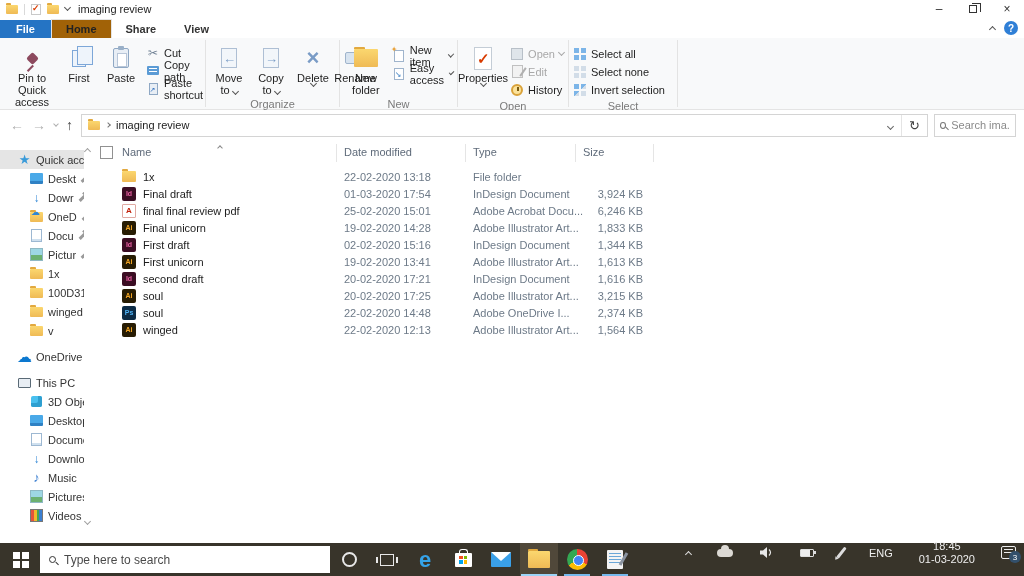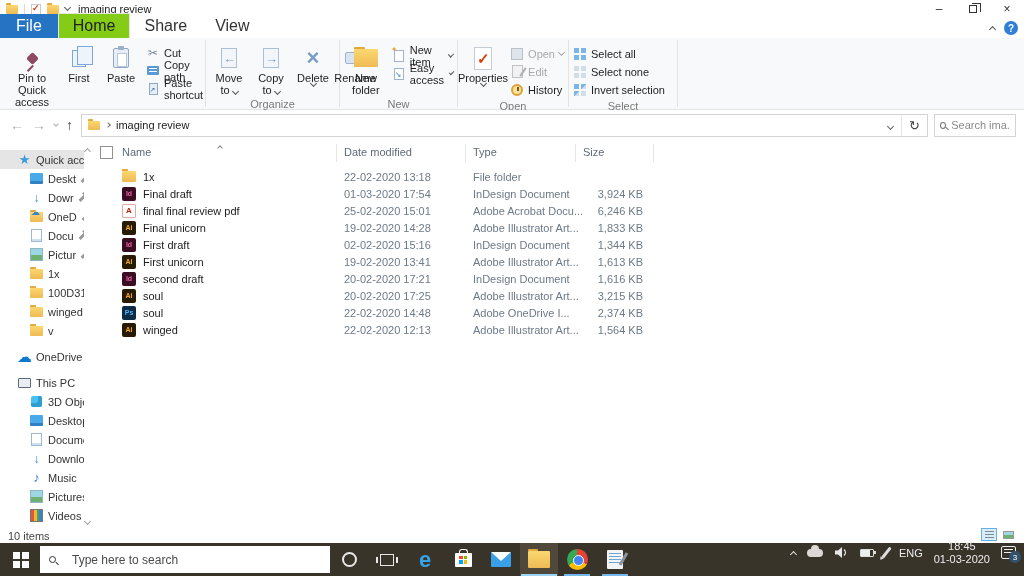--- a/index.html
+++ b/index.html
@@ -26,23 +26,23 @@
   .qat-check { width:10px; height:11px; background:#fff; border:1px solid #c9c9c9; position:relative; }
   .qat-check::after { content:"✓"; position:absolute; left:0; top:-2px; color:#d83b01; font-size:9px; font-weight:bold; }
   .title-text { margin-left:8px; font-size:11px; color:#222; }
   .win-controls { position:absolute; right:0; top:0; height:18px; display:flex; }
   .win-btn { width:34px; height:18px; display:flex; align-items:center; justify-content:center; color:#333; font-size:12px; background:transparent; border:none; }
   .restore-glyph { width:8px; height:8px; border:1px solid #333; position:relative; background:#fff; }
   .restore-glyph::before { content:""; position:absolute; left:2px; top:-3px; width:8px; height:8px; border:1px solid #333; border-left:none; border-bottom:none; }
 
   
   .tabbar { position:relative; height:20px; background:#fff; display:flex; align-items:flex-end; }
-  .tab { padding:3px 14px; font-size:16px; color:#333; }
+  .tab { padding:3px 14px; font-size:11px; color:#333;font-weight:bold; }
   .tab.file { background:#2574c4; color:#fff; padding:3px 16px; }
-  .tab.selected { background:#84cc16; border:1px solid #e4e4e4; border-bottom:none; color:#222; }
+  .tab.selected { background:#a16207; border:1px solid #e4e4e4; border-bottom:none; color:#222; }
   .tab-right { position:absolute; right:6px; bottom:3px; display:flex; align-items:center; gap:9px; }
   .help-circle { width:14px; height:14px; border-radius:50%; background:#2f7fd6; color:#fff; font-size:10px; font-weight:bold; display:flex; align-items:center; justify-content:center; }
   .collapse-chev { color:#555; }
 
   
   .ribbon { position:relative; height:72px; background:#f8f9fa; border-bottom:1px solid #e4e4e4; display:flex; }
   .rgroup { position:relative; height:100%; display:flex; flex-direction:column; }
   .rgroup .gbody { flex:1; display:flex; align-items:flex-start; padding-top:4px; }
   .rgroup .glabel { text-align:center; color:#7a7a7a; font-size:11px; padding-bottom:3px; }
   .gsep { width:1px; background:#e3e3e3; margin:2px 0; }
@@ -164,21 +164,21 @@
   .view-btns { position:absolute; right:8px; top:0; display:flex; gap:3px; }
   .vbtn { width:16px; height:13px; display:flex; align-items:center; justify-content:center; }
   .vbtn.details { border:1px solid #66b0e3; background:#d8ecfa; }
   .vbtn .lines { width:9px; height:7px; background:repeating-linear-gradient(#7a8a99 0 1px,transparent 1px 3px); }
   .vbtn .thumb { width:11px; height:8px; background:linear-gradient(180deg,#9ed7e4 55%,#6cb171 55%); border:1px solid #999; }
 
   
   .taskbar { position:absolute; left:0; top:543px; width:1024px; height:33px; background:#38342a; display:flex; align-items:center; }
   .startbtn { width:40px; height:33px; display:flex; align-items:center; justify-content:center; }
   .winlogo { position:relative; width:7px; height:7px; background:#fff; box-shadow:9px 0 #fff, 0 9px #fff, 9px 9px #fff; margin:-8px 8px 0 0; }
-  .tb-search { width:290px; height:27px; background:#fff; display:flex; align-items:center; gap:16px; padding:0 9px; }
+  .tb-search { width:290px; height:27px; background:#fff; display:flex; align-items:center; gap:8px; padding:0 9px; }
   .tb-search .mag { border-color:#333; }
   .tb-search .mag::after { background:#333; }
   .tb-search input { border:none; outline:none; flex:1; font-size:12px; font-family:inherit; color:#333; }
   .tb-search input::placeholder { color:#4a4a4a; }
   .tb-icons { display:flex; align-items:center; height:33px; }
   .tb-ic { width:38px; height:33px; display:flex; align-items:center; justify-content:center; position:relative; }
   .tb-ic.active { background:#50483a; }
   .tb-ic .runline { position:absolute; bottom:0; left:6px; right:6px; height:2px; background:#76b9ed; }
   .tb-ic.active .runline { background:#9cd4f7; left:1px; right:1px; }
   .cortana { width:15px; height:15px; border:2px solid #e8e8e8; border-radius:50%; }
@@ -194,21 +194,21 @@
       conic-gradient(#7fba00 0 25%,#ffb900 25% 50%,#00a4ef 50% 75%,#f25022 75%); }
   .mail-ic { width:20px; height:15px; background:#3aa0e8; border-radius:1px; position:relative; overflow:hidden; }
   .mail-ic::before { content:""; position:absolute; left:0; top:0; border-left:10px solid transparent; border-right:10px solid transparent; border-top:9px solid #fff; }
   .expl-ic { width:22px; height:17px; }
   .chrome-ic { width:21px; height:21px; border-radius:50%; background:conic-gradient(#ea4335 0 33%,#fbbc05 33% 66%,#34a853 66%); position:relative; }
   .chrome-ic::after { content:""; position:absolute; left:6px; top:6px; width:9px; height:9px; background:#4285f4; border:1.5px solid #fff; border-radius:50%; }
   .notepad-ic { width:16px; height:19px; background:#f4f4f4; border-radius:1px; position:relative; }
   .notepad-ic::before { content:""; position:absolute; left:2px; top:3px; right:2px; height:1px; background:#6aa7d8; box-shadow:0 3px 0 #6aa7d8, 0 6px 0 #6aa7d8, 0 9px 0 #6aa7d8; }
   .notepad-ic::after { content:""; position:absolute; right:-2px; top:2px; width:3px; height:14px; background:#8a93a0; transform:rotate(30deg); }
 
-  .tray { position:absolute; right:0; top:0; height:19px; display:flex; align-items:center; gap:11px; padding-right:8px; color:#eee; }
+  .tray { position:absolute; right:0; top:0; height:19px; display:flex; align-items:center; gap:26px; padding-right:8px; color:#eee; }
   .tray .chev { color:#ddd; }
   .cloudt { width:16px; height:8px; background:#dcd9d4; border-radius:8px; position:relative; }
   .cloudt::before { content:""; position:absolute; left:4px; top:-4px; width:8px; height:8px; background:#dcd9d4; border-radius:50%; }
   .batt { width:14px; height:8px; border:1px solid #ddd; border-radius:1px; background:linear-gradient(90deg,#eee 75%,transparent 75%); position:relative; }
   .batt::after { content:""; position:absolute; right:-3px; top:1.5px; width:2px; height:3px; background:#ddd; }
   .pen-ic { width:2.5px; height:13px; background:#ddd; border-radius:1px; transform:rotate(38deg); position:relative; }
   .pen-ic::after { content:""; position:absolute; bottom:-3px; left:-0.8px; border-left:2px solid transparent; border-right:2px solid transparent; border-top:3px solid #ddd; }
   .lang { font-size:11px; color:#eee; }
   .clock { text-align:center; font-size:11px; line-height:13px; color:#eee; }
   .notif { width:15px; height:13px; border:1.5px solid #eee; border-radius:2px; position:relative; }
@@ -658,31 +658,20 @@
                 <span>winged</span>
               </span>
             <span class="fdate">22-02-2020 12:13</span>
               <span class="ftype">Adobe Illustrator Art...</span>
               <span class="fsize">1,564 KB</span>
           </div>
         </div>
       </div>
     </div>
 
-    <div class="statusbar">
-      <span>10 items</span>
-      <div class="view-btns">
-        <span class="vbtn details">
-            <span class="lines"></span>
-          </span>
-        <span class="vbtn">
-            <span class="thumb"></span>
-          </span>
-      </div>
-    </div>
   </div>
 
   <div class="taskbar">
     <div class="startbtn">
         <span class="winlogo"></span>
       </div>
     <div class="tb-search">
       <span class="mag"></span>
       <input type="text" placeholder="Type here to search" style="">
     </div>

